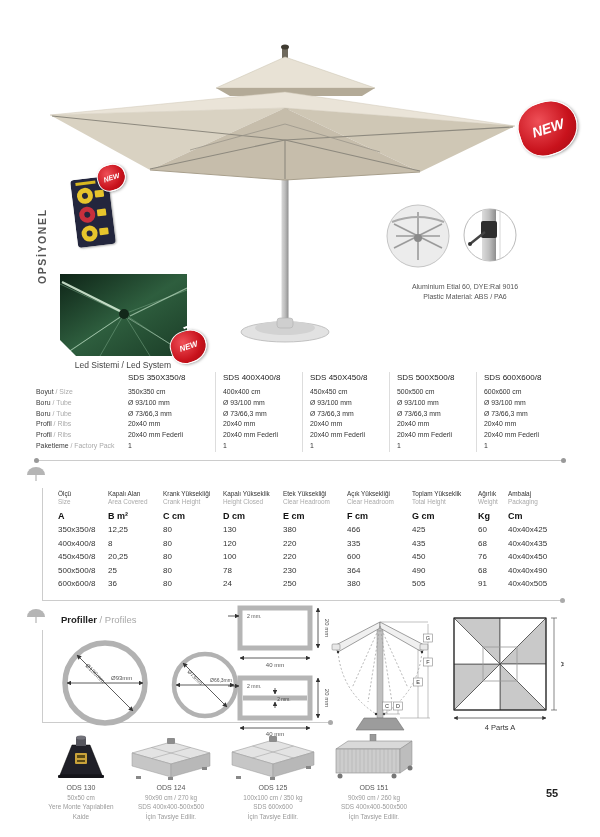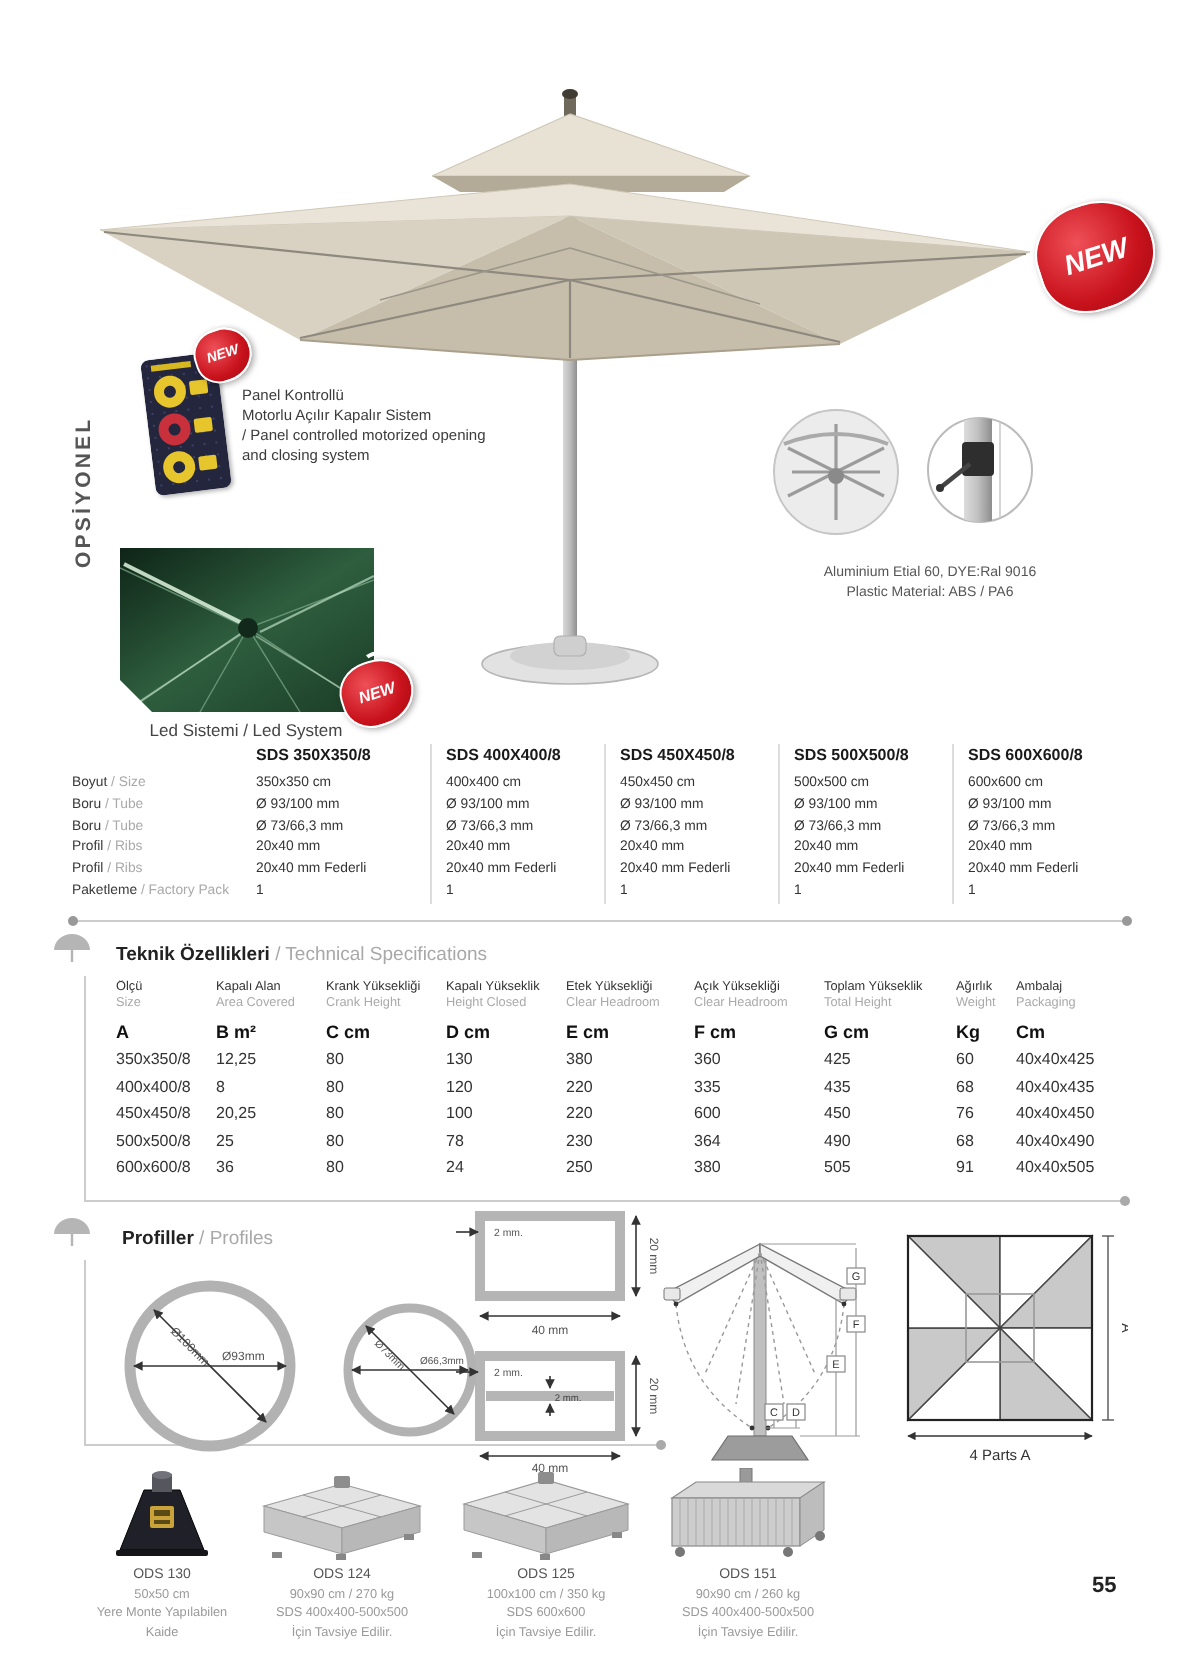--- a/index.html
+++ b/index.html
@@ -47,21 +47,21 @@
   .detail1{position:absolute;left:386px;top:204px;width:64px;height:64px;}
   .detail2{position:absolute;left:463px;top:208px;width:54px;height:54px;}
   .materials-caption{position:absolute;left:375px;top:282px;width:180px;text-align:center;
     font-size:7px;color:#555;line-height:10px;}
 
   
   #models-table{position:absolute;left:36px;top:372px;width:528px;}
   .mrow{display:grid;grid-template-columns:92px repeat(5,87px);}
   .mcell{font-size:6.9px;color:#333;line-height:10.8px;padding-right:2px;
     white-space:nowrap;overflow:hidden;}
-  .mhead .mcell{font-weight:bold;font-size:8px;color:#1a1a1a;padding-bottom:3px;line-height:12px;}
+  .mhead .mcell{font-weight:normal;font-size:8px;color:#1a1a1a;padding-bottom:3px;line-height:12px;}
   .mcell.vline{border-left:1px solid #ddd;padding-left:7px;}
   .trp{color:#3a3a3a;}
   .enp{color:#aaa;}
 
   .dot-sep{position:absolute;left:36px;top:460px;width:528px;border-top:1px solid #ccc;}
   .dot-sep::before,.dot-sep::after{content:"";position:absolute;top:-3px;width:5px;height:5px;
     border-radius:50%;background:#999;}
   .dot-sep::before{left:-2px;}
   .dot-sep::after{right:-2px;}
 
@@ -158,26 +158,20 @@
     <div class="pbtn" style="top:9px"></div>
     <div class="pbar" style="top:13px"></div>
     <div class="pbtn red" style="top:28px"></div>
     <div class="pbar" style="top:32px"></div>
     <div class="pbtn" style="top:47px"></div>
     <div class="pbar" style="top:51px"></div>
   </div>
   <div class="new-badge" id="badge-panel">
     <span>NEW</span>
   </div>
-  <div class="panel-caption">
-    <div>Panel Kontrollü</div>
-    <div>Motorlu Açılır Kapalır Sistem</div>
-    <div>/ Panel controlled motorized opening</div>
-    <div>and closing system</div>
-  </div>
 
   <svg class="led-photo" viewBox="0 0 127 82">
     <defs>
       <linearGradient id="ledGrad" x1="0" y1="0" x2="1" y2="1">
         <stop offset="0" stop-color="#0e2417"></stop>
           <stop offset="0.5" stop-color="#2e5e3e"></stop>
         <stop offset="1" stop-color="#1b3d27"></stop>
       </linearGradient>
     </defs>
     <rect x="0" y="0" width="127" height="82" fill="url(#ledGrad)"></rect>
@@ -294,24 +288,20 @@
         <div class="mcell vline">1</div>
         <div class="mcell vline">1</div>
       </div>
     </div>
   <div class="dot-sep"></div>
 
   <svg class="section-icon" id="tech-icon" viewBox="0 0 20 16">
     <path d="M1,9 A9,8 0 0 1 19,9 Z" fill="#b5b5b5"></path>
     <rect x="9.4" y="9" width="1.2" height="6" fill="#b5b5b5"></rect>
   </svg>
-  <div class="section-title" id="tech-title">
-    <span class="t1">Teknik Özellikleri</span>
-    <span class="t2">/ Technical Specifications</span>
-  </div>
   <div class="frame" id="tech-frame"></div>
   <div id="tech-table">
       <div class="trow theadr">
         <div class="cell">
           <div class="trp">Ölçü</div>
           <div class="enp">Size</div>
         </div>
         <div class="cell">
           <div class="trp">Kapalı Alan</div>
           <div class="enp">Area Covered</div>
@@ -355,21 +345,21 @@
         <div class="cell">G cm</div>
         <div class="cell">Kg</div>
         <div class="cell">Cm</div>
       </div>
       <div class="trow tdata">
         <div class="cell">350x350/8</div>
         <div class="cell">12,25</div>
         <div class="cell">80</div>
         <div class="cell">130</div>
         <div class="cell">380</div>
-        <div class="cell">360</div>
+        <div class="cell">466</div>
         <div class="cell">425</div>
         <div class="cell">60</div>
         <div class="cell">40x40x425</div>
       </div>
       <div class="trow tdata">
         <div class="cell">400x400/8</div>
         <div class="cell">8</div>
         <div class="cell">80</div>
         <div class="cell">120</div>
         <div class="cell">220</div>

